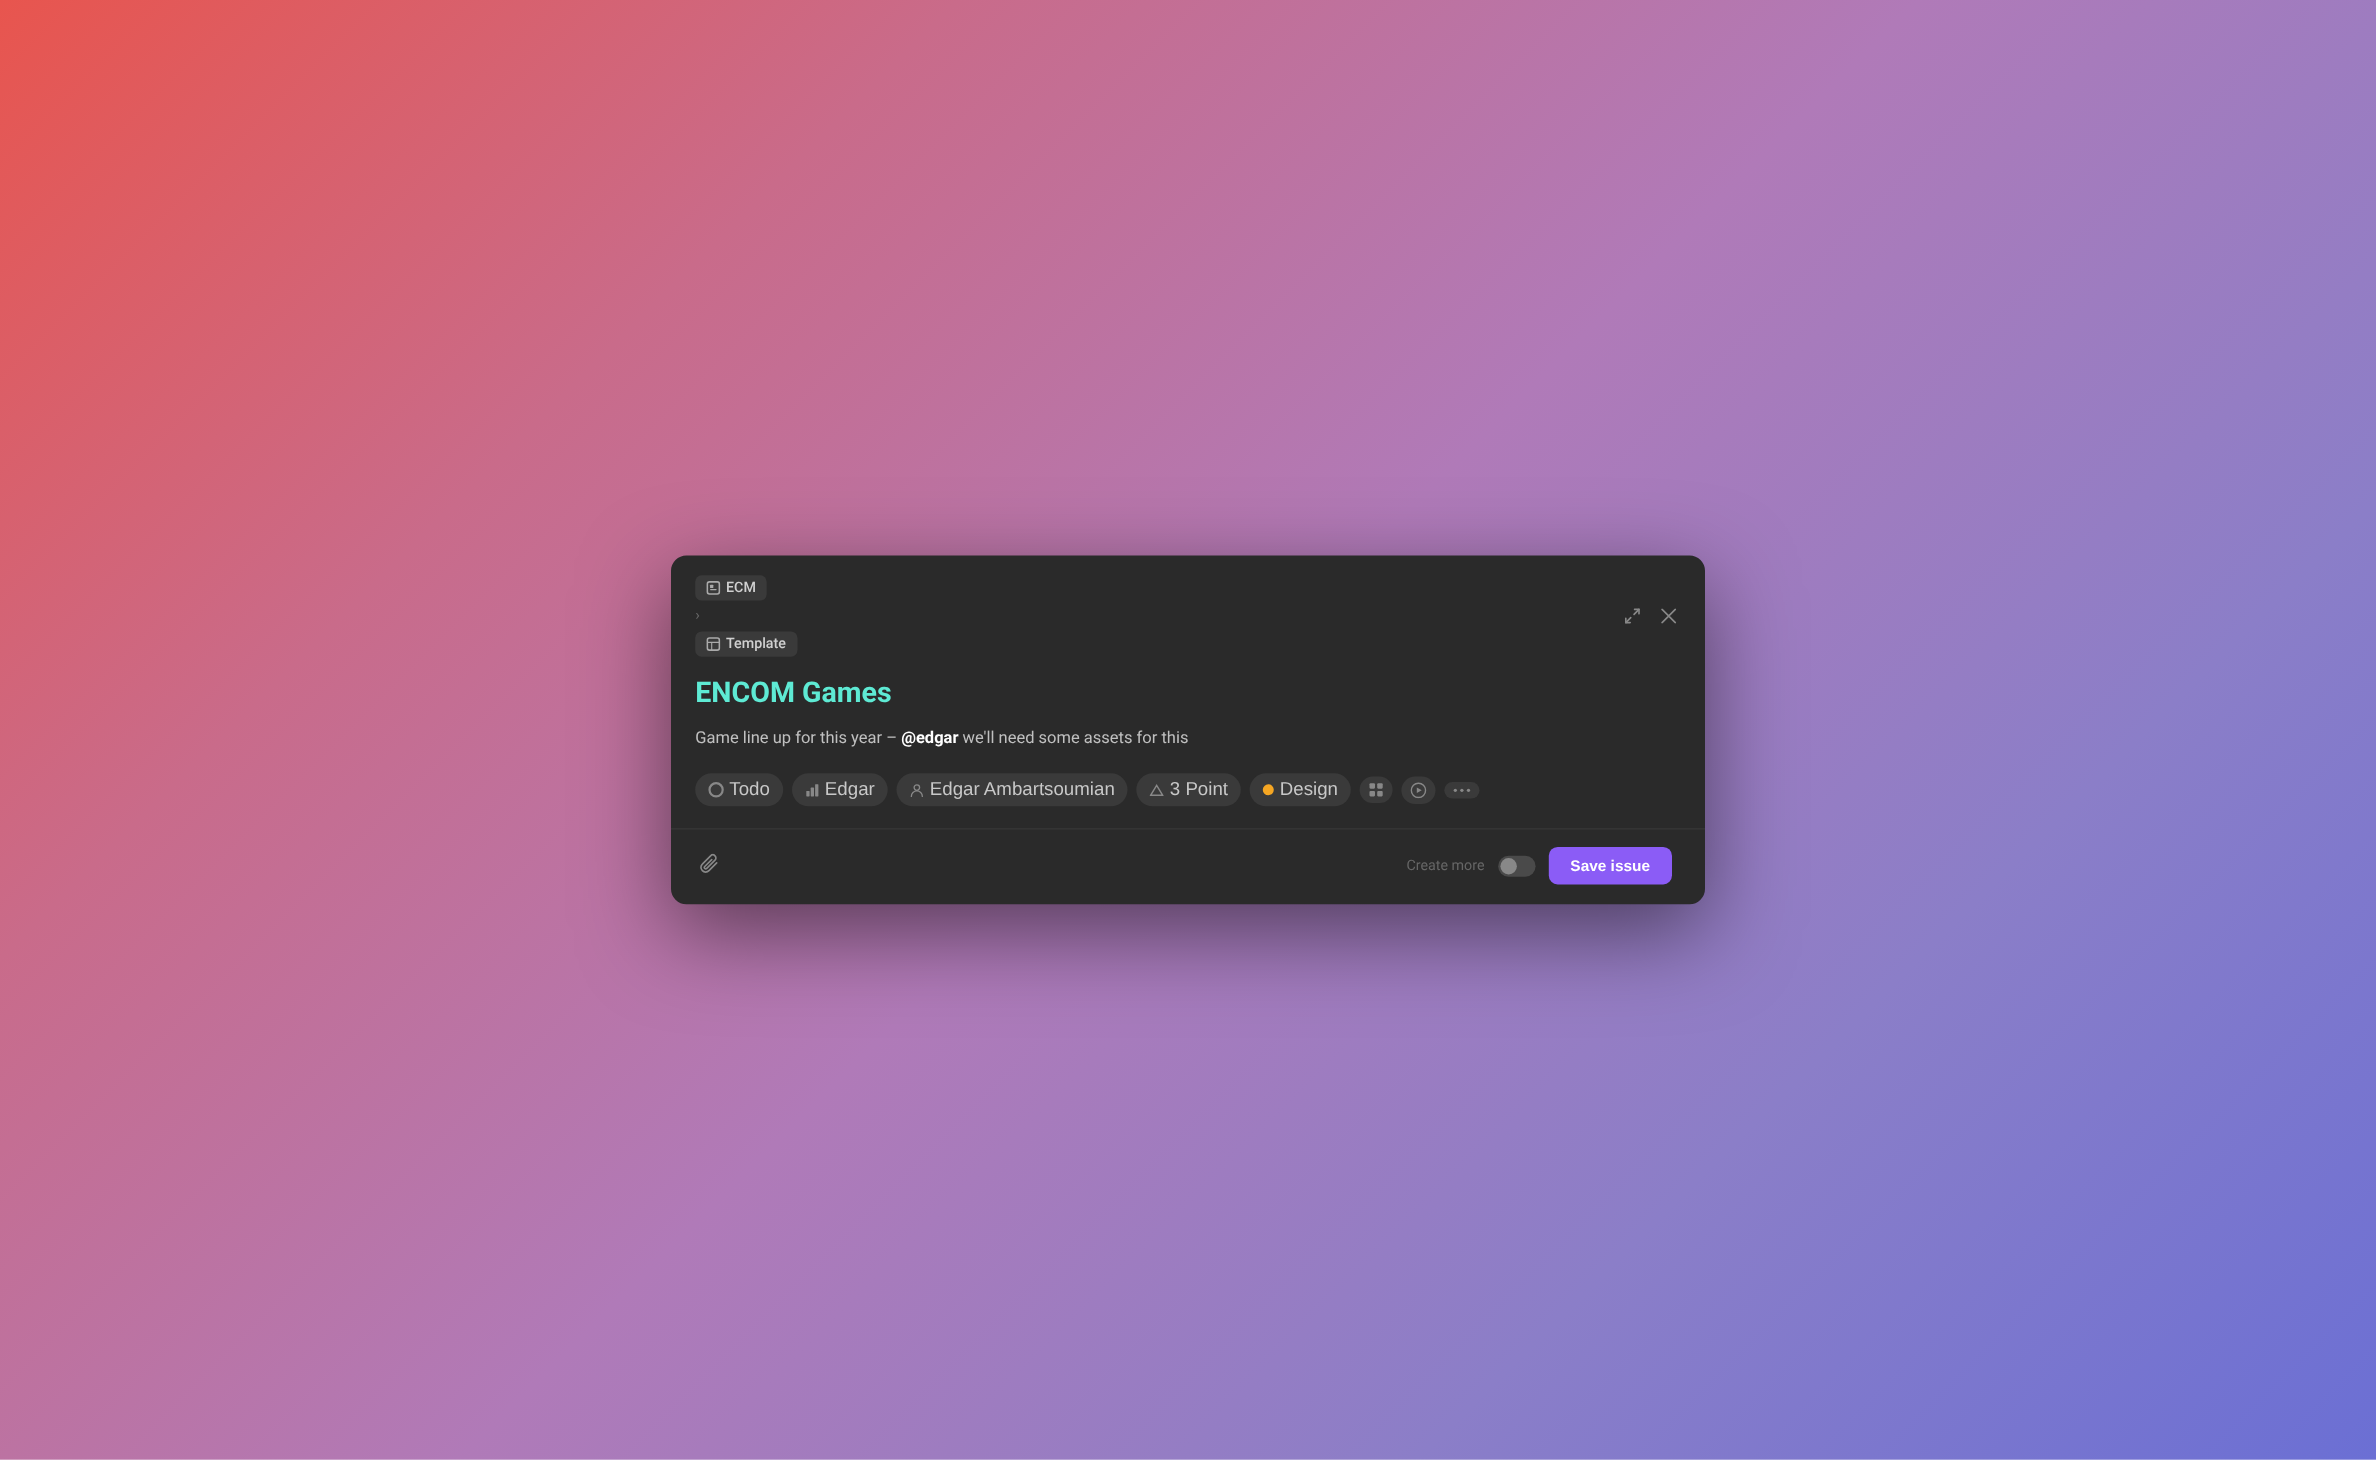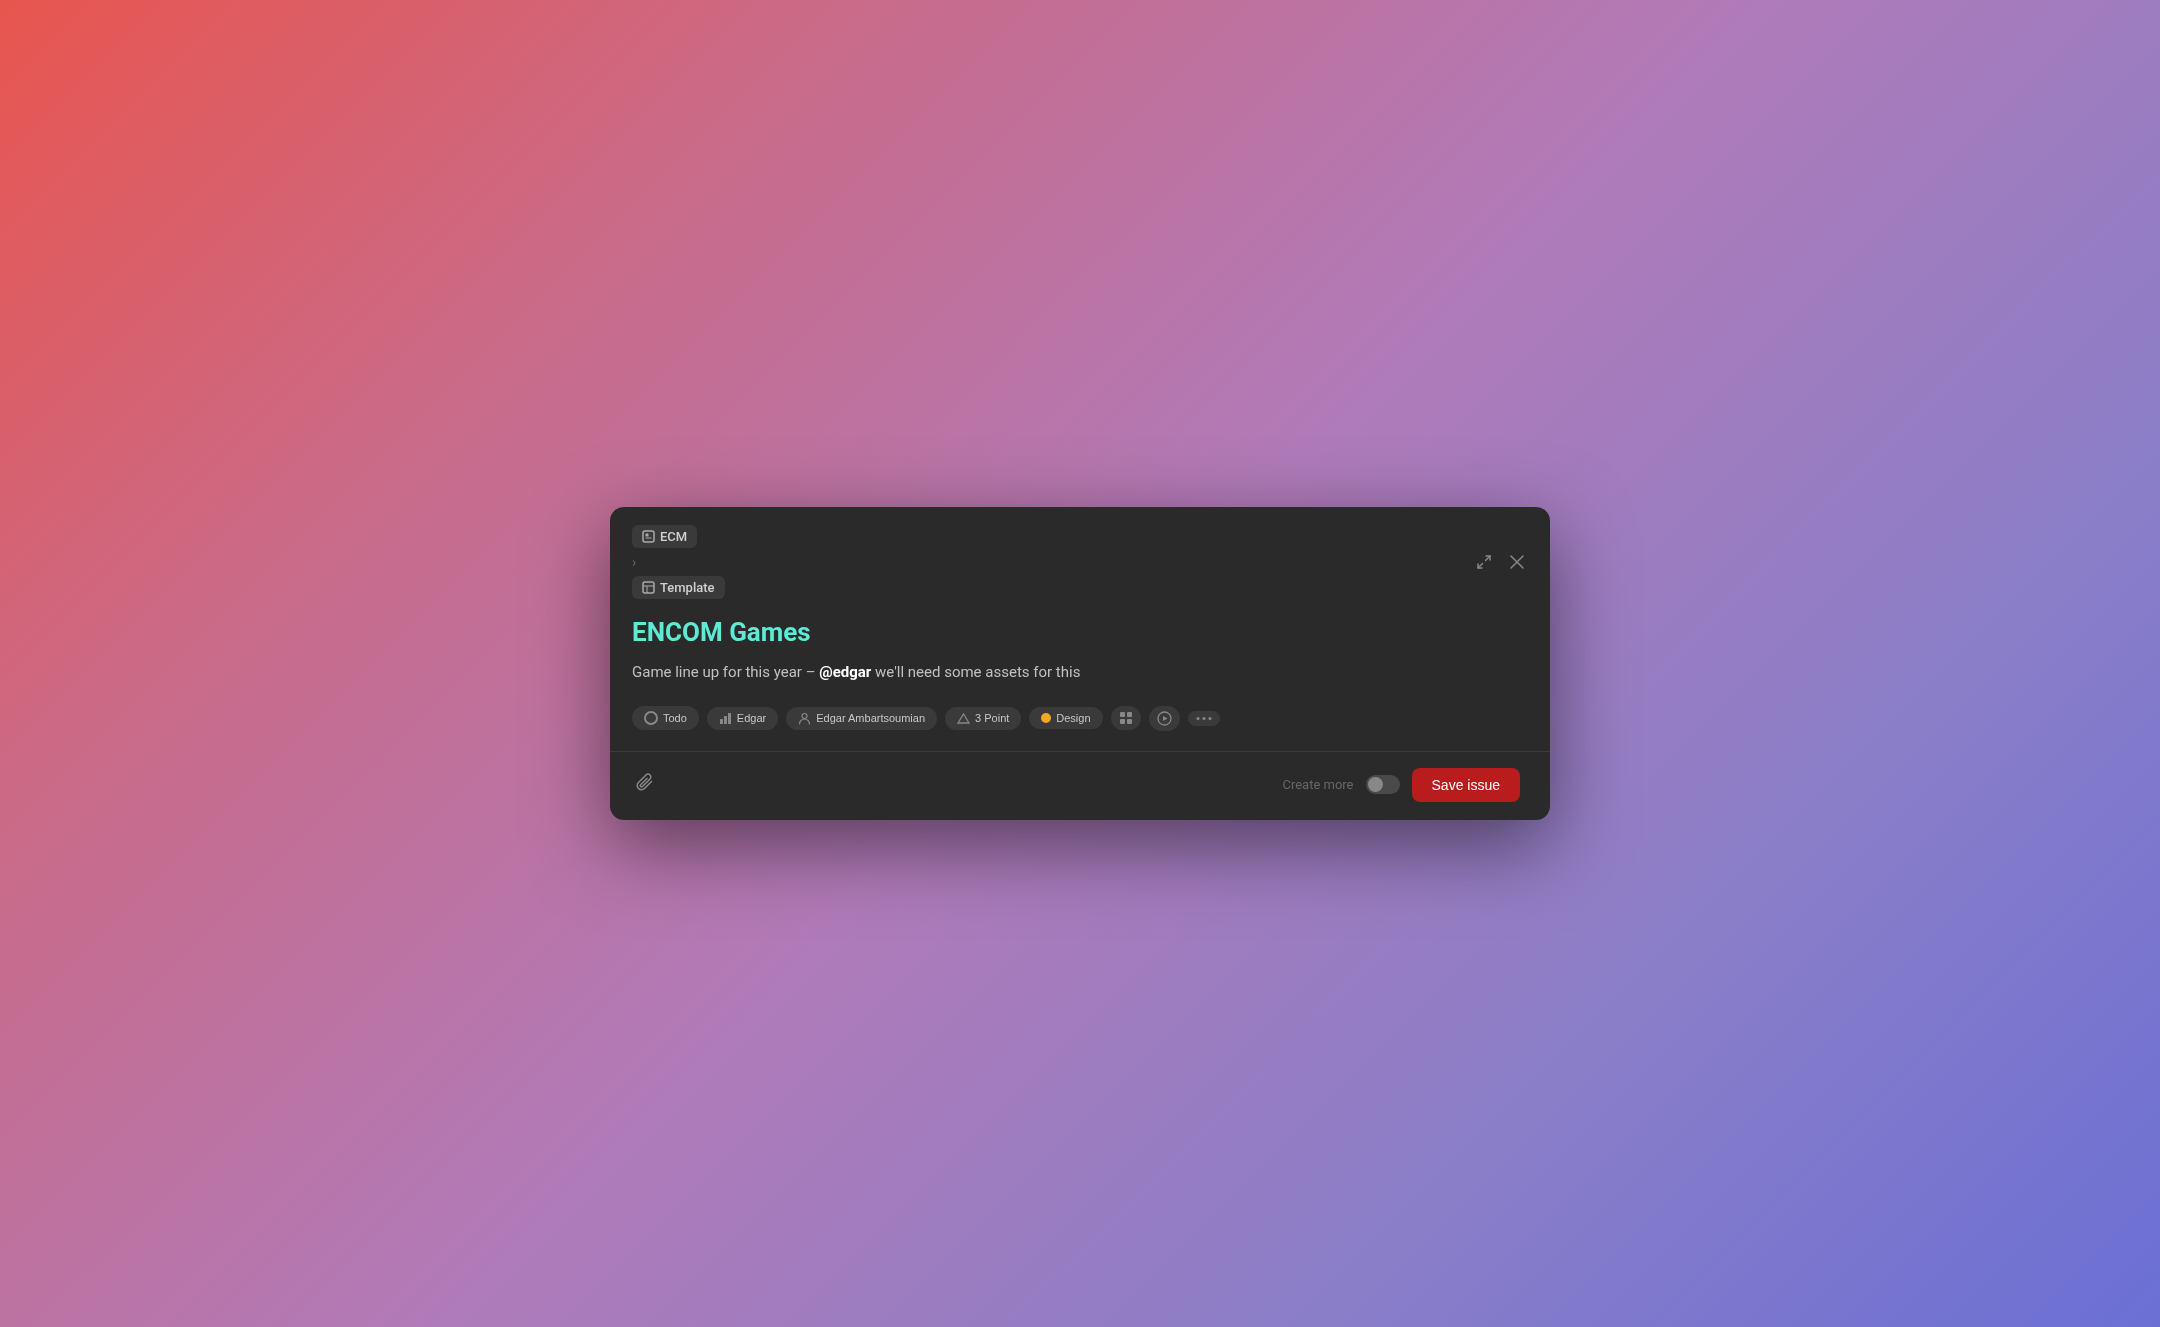--- a/index.html
+++ b/index.html
@@ -114,21 +114,21 @@
       background: #3a3a3a;
       border-radius: 20px;
       padding: 5px 12px;
       cursor: pointer;
       border: none;
       transition: background 0.15s;
     }
 
     .tag-text {
       color: #c8c8c8;
-      font-size: 11px;
+      font-size: 17px;
     }
 
     .tag-dot {
       width: 10px;
       height: 10px;
       border-radius: 50%;
       background: #f5a623;
     }
 
     .todo-circle {
@@ -186,27 +186,27 @@
       position: absolute;
       width: 15px;
       height: 15px;
       background: #888;
       border-radius: 50%;
       top: 2px;
       left: 2px;
     }
 
     .save-btn {
-      background: #b91c1c;
+      background: #8b5cf6;
       color: #fff;
       border: none;
       border-radius: 8px;
       padding: 9px 20px;
       font-size: 14px;
-      font-weight: 400;
+      font-weight: 700;
       cursor: pointer;
       transition: background 0.15s;
       text-align: right;
     }
 
     
     .svg-icon {
       display: inline-flex;
       align-items: center;
       justify-content: center;

